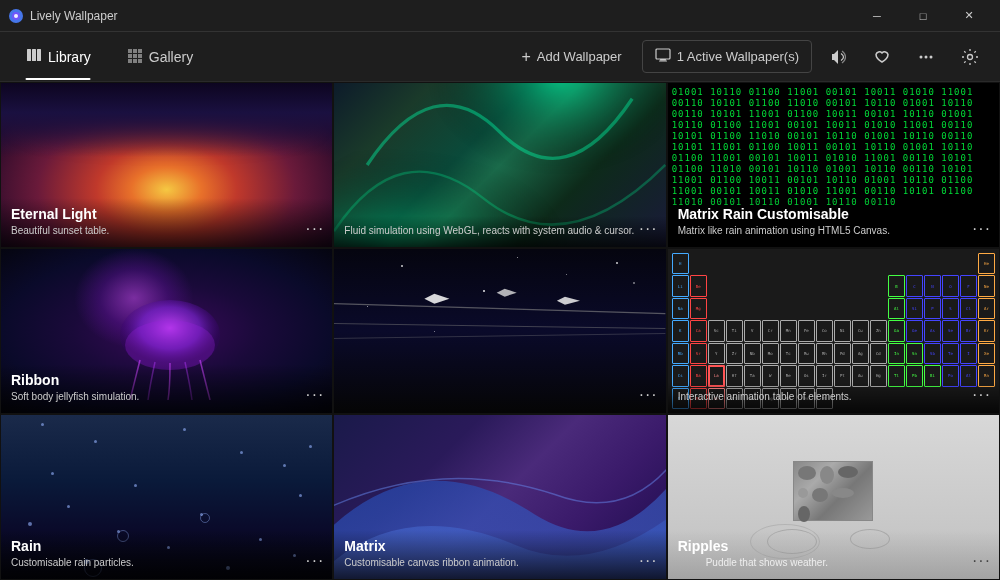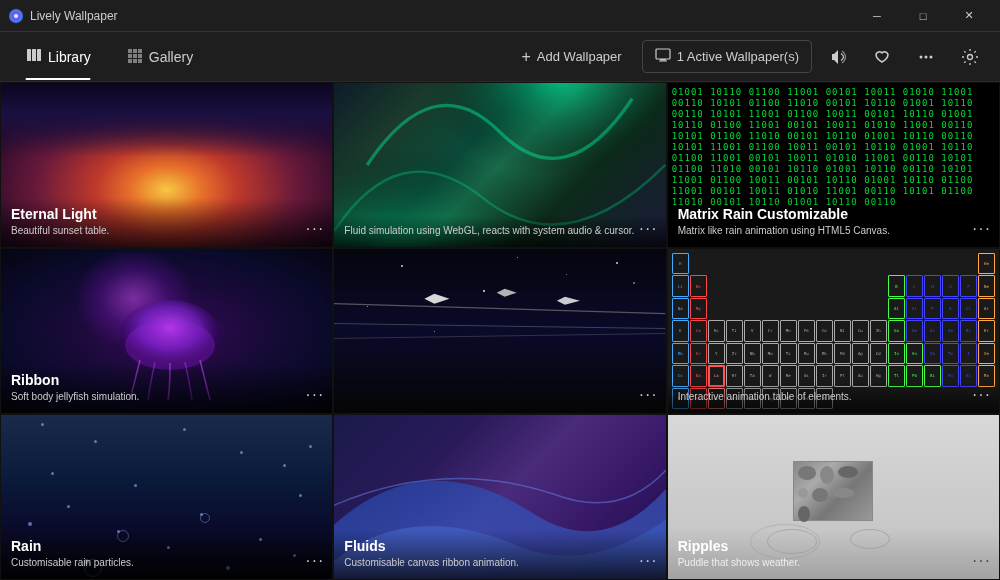--- a/index.html
+++ b/index.html
@@ -446,21 +446,21 @@
     <div class="card-menu">···</div>
   </div>
 
   <div class="card">
     <div class="card-bg bg-matrix">
       <div class="matrix-text" style="font-size:9px;line-height:11px;color:#00ff41;opacity:0.85;letter-spacing:1px;">
         01001 10110 01100 11001 00101 10011 01010 11001 00110 10101 01100 11010 00101 10110 01001 10110 00110 10101 11001 01100 10011 00101 10110 01001 10110 01100 11001 00101 10011 01010 11001 00110 10101 01100 11010 00101 10110 01001 10110 00110 10101 11001 01100 10011 00101 10110 01001 10110 01100 11001 00101 10011 01010 11001 00110 10101 01100 11010 00101 10110 01001 10110 00110 10101 11001 01100 10011 00101 10110 01001 10110 01100 11001 00101 10011 01010 11001 00110 10101 01100 11010 00101 10110 01001 10110 00110
       </div>
     </div>
     <div class="card-info">
-      <div class="card-title">Matrix Rain Customizable</div>
+      <div class="card-title">Matrix Rain Customisable</div>
       <div class="card-desc">Matrix like rain animation using HTML5 Canvas.</div>
     </div>
     <div class="card-menu">···</div>
   </div>
 
   <div class="card">
     <div class="card-bg bg-medusae">
       <div class="medusae-glow"></div>
       <div style="position:absolute;top:25%;left:30%;width:140px;height:110px;">
         <svg viewBox="0 0 140 110" width="140" height="110">
@@ -662,21 +662,21 @@
               <stop offset="100%" stop-color="#5577dd" stop-opacity="0.8"></stop>
             </linearGradient>
           </defs>
           <path d="M-20,130 Q80,20 200,100 Q280,150 350,50 L350,165 L-20,165 Z" fill="url(#rib1)" opacity="0.8"></path>
           <path d="M-20,165 Q60,80 180,130 Q260,165 350,90 L350,165 Z" fill="url(#rib2)" opacity="0.7"></path>
           <path d="M-20,100 Q100,40 220,80 Q300,110 350,30" stroke="#6688ee" stroke-width="1.5" fill="none" opacity="0.5"></path>
         </svg>
       </div>
     </div>
     <div class="card-info">
-      <div class="card-title">Fluids</div>
+      <div class="card-title">Matrix</div>
       <div class="card-desc">Customisable canvas ribbon animation.</div>
     </div>
     <div class="card-menu">···</div>
   </div>
 
   <div class="card">
     <div class="card-bg bg-ripples">
       <div class="ripples-bg">
 
         <div style="position:absolute;top:0;left:0;right:0;bottom:0;background:linear-gradient(180deg,#d8d8d8 0%,#c0c0c0 100%);"></div>
@@ -693,18 +693,18 @@
           </div>
         </div>
 
         <div style="position:absolute;bottom:15%;left:30%;width:50px;height:25px;border:1px solid rgba(0,0,0,0.15);border-radius:50%;"></div>
         <div style="position:absolute;bottom:12%;left:25%;width:70px;height:35px;border:1px solid rgba(0,0,0,0.1);border-radius:50%;"></div>
         <div style="position:absolute;bottom:18%;left:55%;width:40px;height:20px;border:1px solid rgba(0,0,0,0.15);border-radius:50%;"></div>
       </div>
     </div>
     <div class="card-info" style="background:linear-gradient(transparent, rgba(150,150,150,0.7));">
       <div class="card-title" style="color:#fff;">Ripples</div>
-      <div class="card-desc" style="color:#eee;">Puddle that shows weather.</div>
+      <div class="card-desc" style="color:#eee;margin-left:28px;">Puddle that shows weather.</div>
     </div>
     <div class="card-menu" style="color:#444;">···</div>
   </div>
 
 </div>
 
 </body></html>

